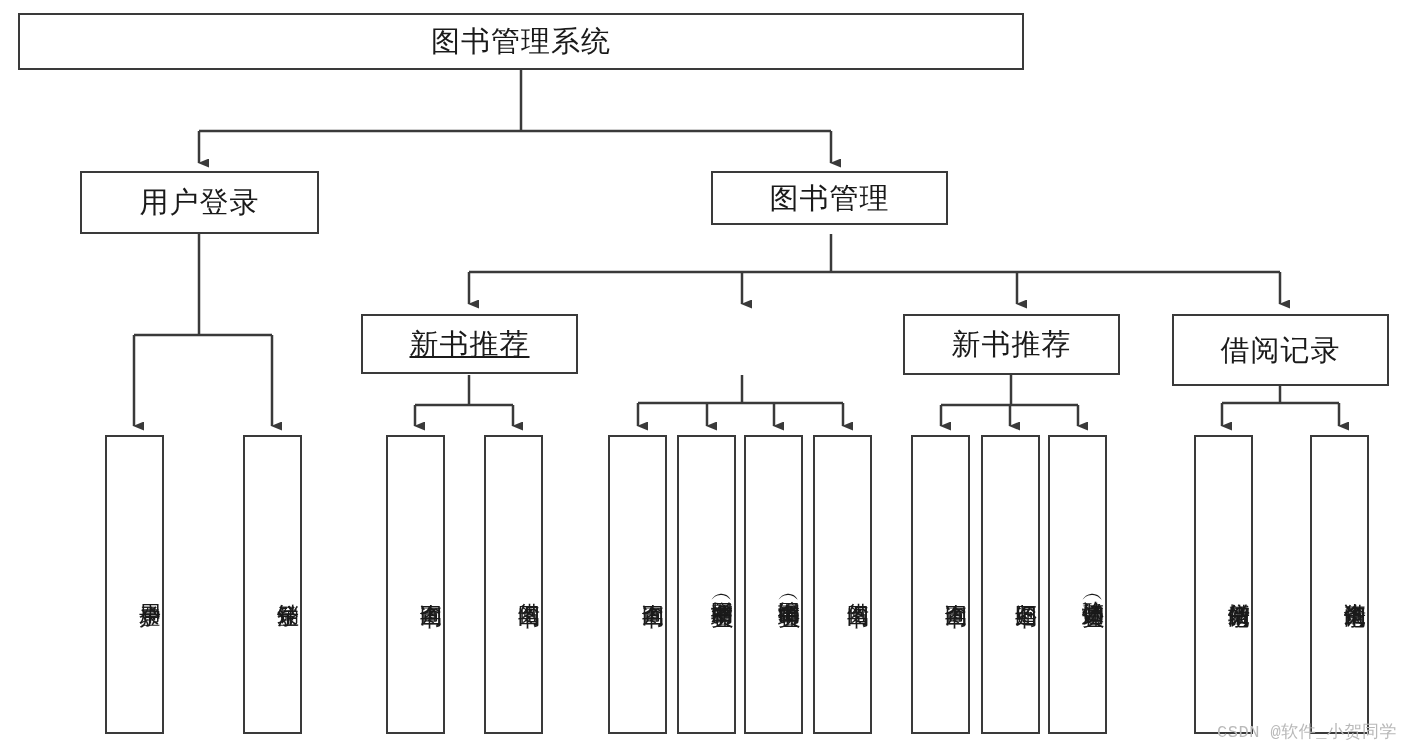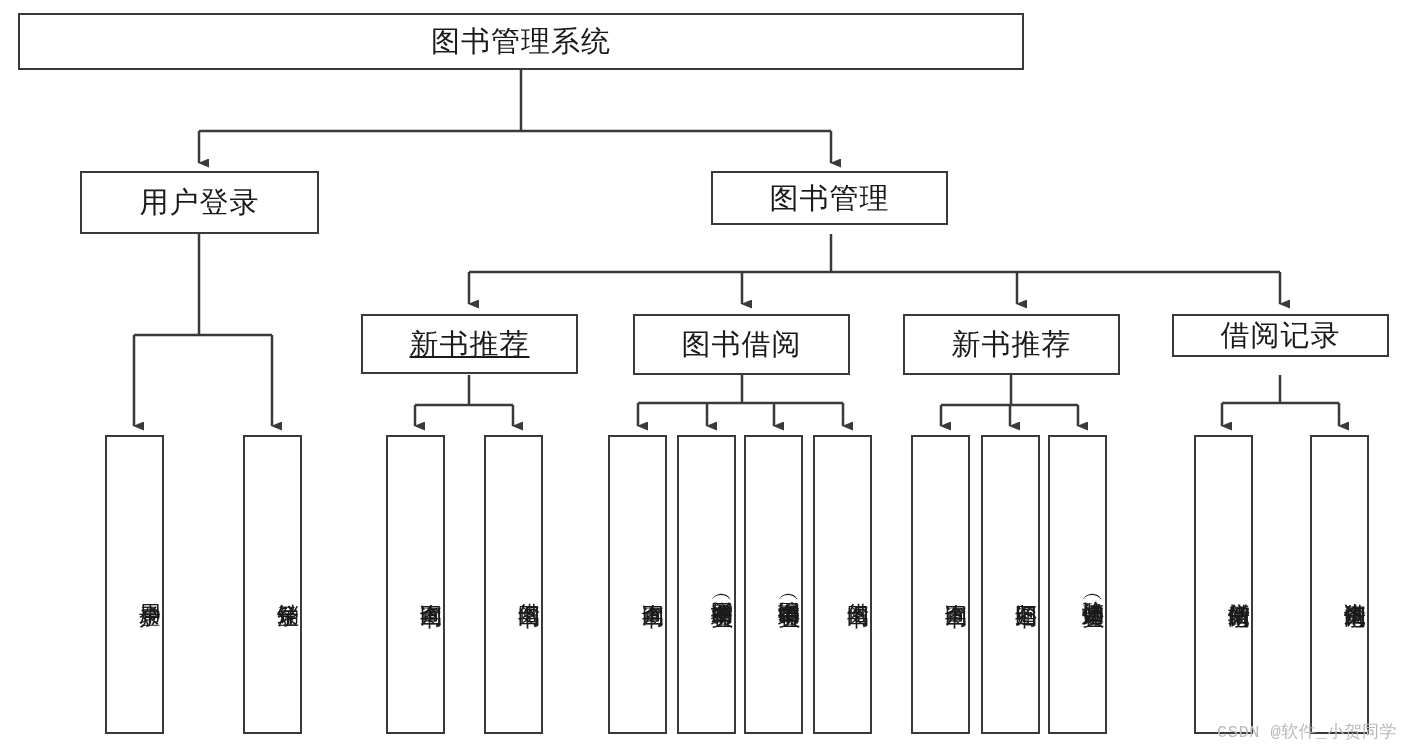--- a/index.html
+++ b/index.html
@@ -133,27 +133,24 @@
   <div class="node node-h" style="left:80px; top:171px; width:239px; height:63px;">
     <span>用户登录</span>
   </div>
   <div class="node node-h" style="left:711px; top:171px; width:237px; height:54px;">
     <span>图书管理</span>
   </div>
 
   <div class="node node-h" style="left:361px; top:314px; width:217px; height:60px;text-decoration:underline;">
     <span>新书推荐</span>
   </div>
-  <div class="node node-h" style="left:633px; top:314px; width:217px; height:61px;">
-    <span>图书借阅</span>
-  </div>
   <div class="node node-h" style="left:903px; top:314px; width:217px; height:61px;">
     <span>新书推荐</span>
   </div>
-  <div class="node node-h" style="left:1172px; top:314px; width:217px; height:43px;">
+  <div class="node node-h" style="left:1172px; top:314px; width:217px; height:72px;">
     <span>借阅记录</span>
   </div>
 
   <div class="node node-leaf" style="left:105px; top:435px; width:59px; height:299px;">
     <span class="leaf-text">用户登录</span>
   </div>
   <div class="node node-leaf" style="left:243px; top:435px; width:59px; height:299px;">
     <span class="leaf-text">注销登录</span>
   </div>
 

